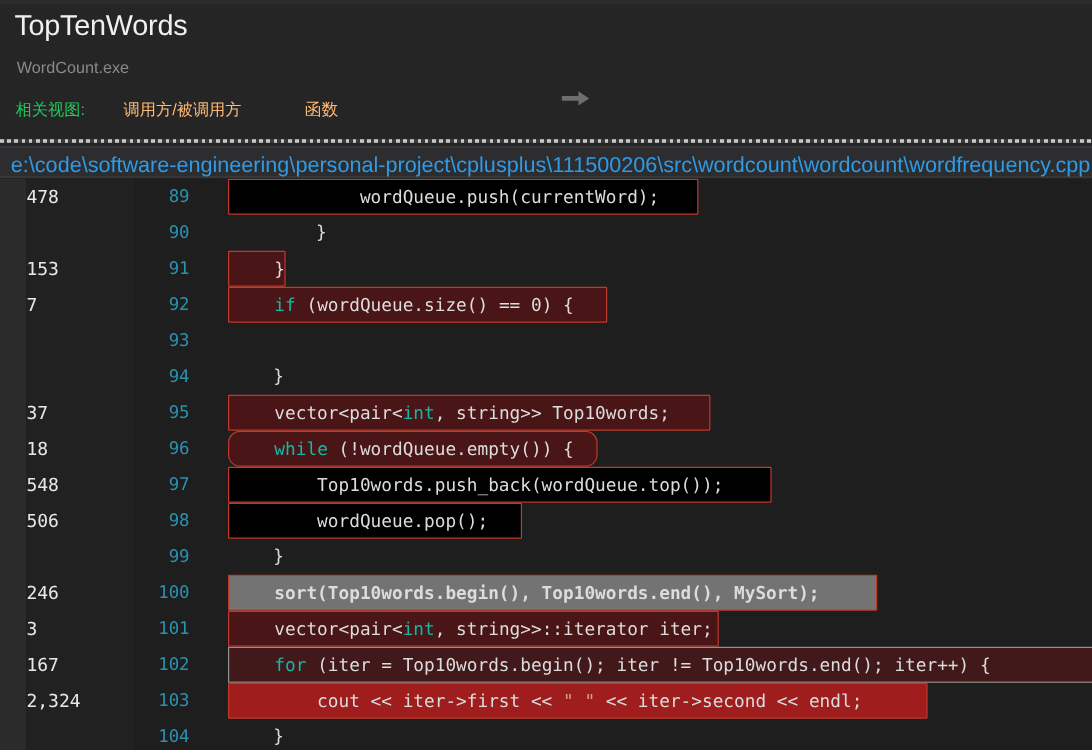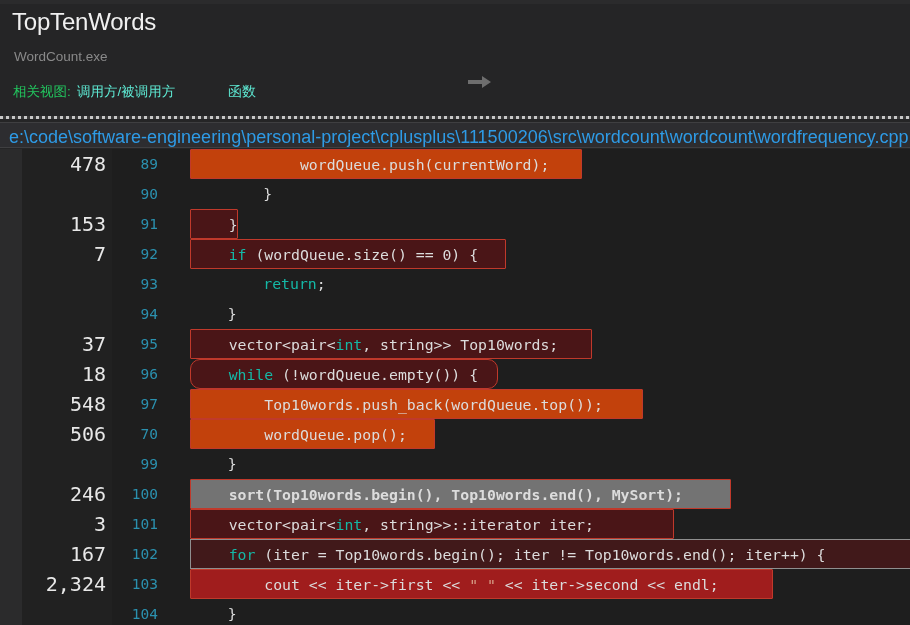--- a/index.html
+++ b/index.html
@@ -45,23 +45,24 @@
     color: #8A8A8A;
     white-space: nowrap;
   }
   .relviews {
     position: absolute; left: 13px; top: 79px;
     font-size: 13.5px;
     color: #22c55e;
     white-space: nowrap;
   }
   .rv-link {
-    color: #5eead4;
+    color: #fdba74;
     cursor: pointer;
     white-space: nowrap;
+    margin-left: 26px;
   }
   .rv-link-1 { position: absolute; left: 77px; top: 79px; font-size: 13.5px; }
   .rv-link-2 { position: absolute; left: 228px; top: 79px; font-size: 14px; }
 
   .arrow-icon {
     position: absolute; left: 468px; top: 70px;
     width: 24px; height: 16px;
   }
   .arrow-icon svg { display:block; }
 
@@ -124,23 +125,22 @@
     width: 910px; height: 476px;
   }
   .row {
     position: relative;
     height: 30px;
     width: 910px;
   }
   .cnt {
     position: absolute; left: 22px; top: 0;
     width: 84px;
-    text-align: right;
     font-family: "DejaVu Sans Mono", monospace;
-    font-size: 20px;
+    font-size: 15px;
     line-height: 30px;
     color: #E8E8E8;
     white-space: nowrap;
   }
   .lno {
     position: absolute; left: 112px; top: 0;
     width: 46px;
     text-align: right;
     font-family: "DejaVu Sans Mono", monospace;
     font-size: 14.5px;
@@ -159,21 +159,21 @@
     padding: 0 2px;
     box-sizing: border-box;
   }
   .code .kw { color: #14b8a6; }
   .code .str { color: #D69D85; }
 
   
   .hl { border: 1px solid #C0392B; border-radius: 1px; }
   .hl-2 { background: #4A1517; }
   .hl-3 { background: #737373; font-weight: bold; }
-  .hl-4 { background: #c2410c; }
+  .hl-4 { background: #000000; }
   .hl-6 { background: #A01D1D; }
   
   .cur {
     border: 1px solid #8F8F8F;
     background: #41191A;
   }
 </style>
 </head>
 <body>
 
@@ -222,21 +222,20 @@
           <div class="code hl hl-2" style="width: 48px;">    }</div>
         </div>
         <div class="row">
           <div class="cnt">7</div>
           <div class="lno">92</div>
           <div class="code hl hl-2" style="width: 316px;">    <span class="kw">if</span> (wordQueue.size() == 0) {</div>
         </div>
         <div class="row">
           <div class="cnt"></div>
           <div class="lno">93</div>
-          <div class="code">        <span class="kw">return</span>;</div>
         </div>
         <div class="row">
           <div class="cnt"></div>
           <div class="lno">94</div>
           <div class="code">    }</div>
         </div>
         <div class="row">
           <div class="cnt">37</div>
           <div class="lno">95</div>
           <div class="code hl hl-2" style="width: 402px;">    vector&lt;pair&lt;<span class="kw">int</span>, string&gt;&gt; Top10words;</div>
@@ -246,37 +245,37 @@
           <div class="lno">96</div>
           <div class="code hl hl-2" style="width: 308px; border-radius: 10px;">    <span class="kw">while</span> (!wordQueue.empty()) {</div>
         </div>
         <div class="row">
           <div class="cnt">548</div>
           <div class="lno">97</div>
           <div class="code hl hl-4" style="width: 453px;">        Top10words.push_back(wordQueue.top());</div>
         </div>
         <div class="row">
           <div class="cnt">506</div>
-          <div class="lno">70</div>
+          <div class="lno">98</div>
           <div class="code hl hl-4" style="width: 245px;">        wordQueue.pop();</div>
         </div>
         <div class="row">
           <div class="cnt"></div>
           <div class="lno">99</div>
           <div class="code">    }</div>
         </div>
         <div class="row">
           <div class="cnt">246</div>
           <div class="lno">100</div>
           <div class="code hl hl-3" style="width: 541px;">    sort(Top10words.begin(), Top10words.end(), MySort);</div>
         </div>
         <div class="row">
           <div class="cnt">3</div>
           <div class="lno">101</div>
-          <div class="code hl hl-2" style="width: 484px;">    vector&lt;pair&lt;<span class="kw">int</span>, string&gt;&gt;::iterator iter;</div>
+          <div class="code hl hl-2" style="width: 409px;">    vector&lt;pair&lt;<span class="kw">int</span>, string&gt;&gt;::iterator iter;</div>
         </div>
         <div class="row">
           <div class="cnt">167</div>
           <div class="lno">102</div>
           <div class="code cur" style="width: 722px;">    <span class="kw">for</span> (iter = Top10words.begin(); iter != Top10words.end(); iter++) {</div>
         </div>
         <div class="row">
           <div class="cnt">2,324</div>
           <div class="lno">103</div>
           <div class="code hl hl-6" style="width: 583px;">        cout &lt;&lt; iter-&gt;first &lt;&lt; <span class="str">" "</span> &lt;&lt; iter-&gt;second &lt;&lt; endl;</div>

